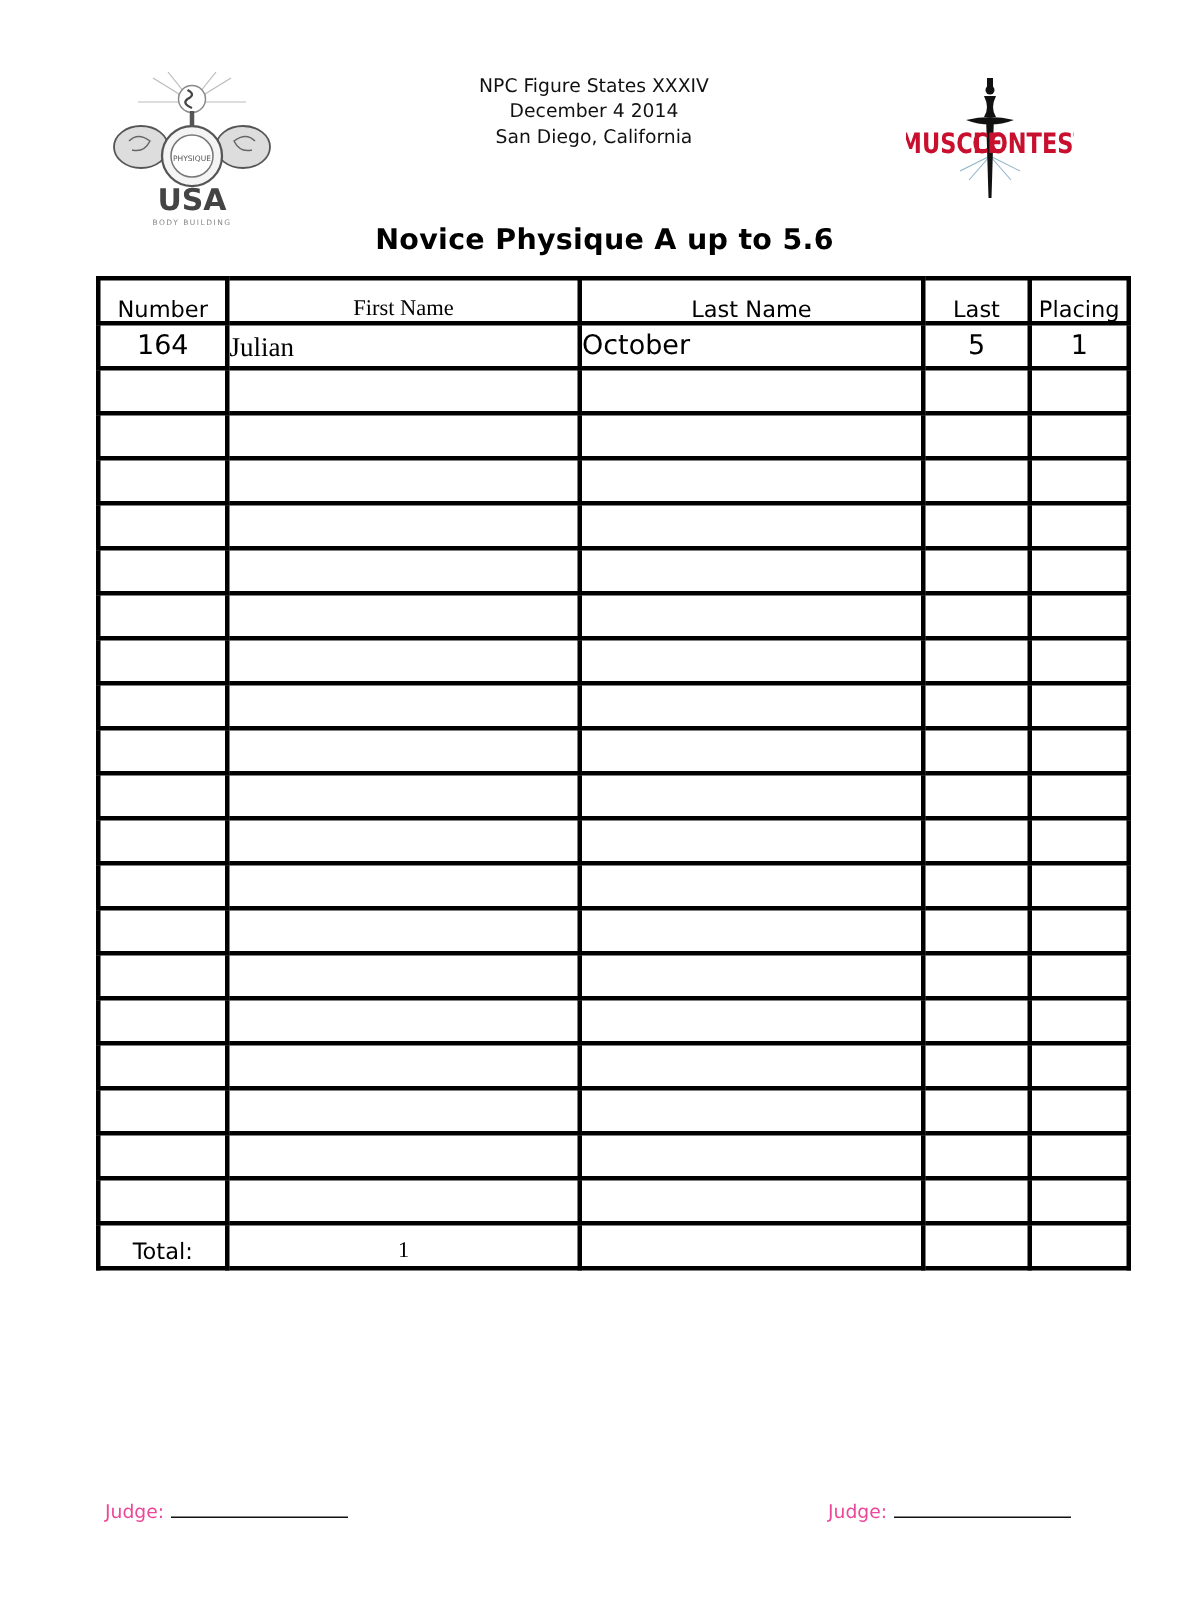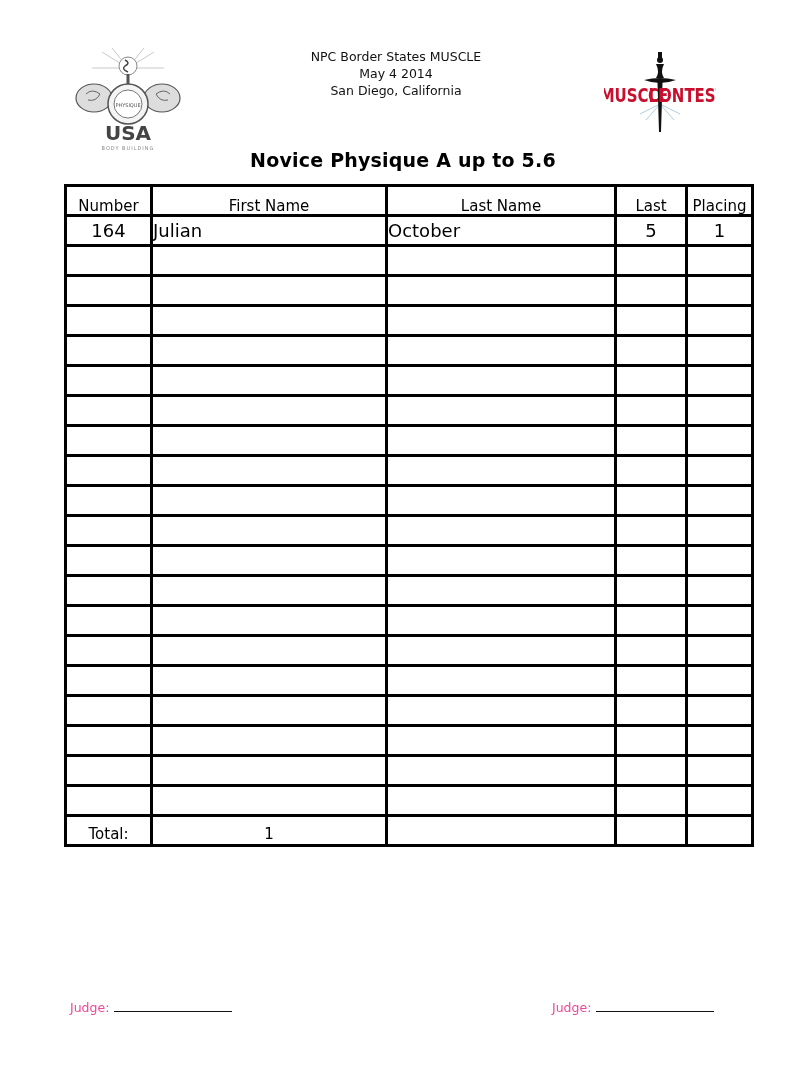--- a/index.html
+++ b/index.html
@@ -7,21 +7,21 @@
   .header-text { position: absolute; left: 200px; top: 48px; width: 392px; text-align: center; font-size: 12.5px; line-height: 17px; color: #111; }
   .logo-npc { position: absolute; left: 72px; top: 48px; width: 112px; height: 108px; }
   .logo-mc { position: absolute; left: 604px; top: 48px; width: 112px; height: 88px; }
   .title { position: absolute; left: 0; top: 149px; width: 791px; text-align: center; font-family: "DejaVu Sans", sans-serif; font-weight: bold; font-size: 19px; letter-spacing: 0.2px; padding-left: 0px; }
   .title span { display: inline-block; margin-left: 15px; }
   table.sheet { position: absolute; left: 64px; top: 184px; border-collapse: collapse; table-layout: fixed; }
   table.sheet td, table.sheet th { border: 3px solid #000; padding: 0; height: 27px; font-weight: normal; font-size: 16px; overflow: hidden; white-space: nowrap; }
   table.sheet th { height: 27px; vertical-align: bottom; font-size: 15px; padding-bottom: 0px; line-height: 16px; }
   table.sheet td { height: 27px; font-size: 18px; line-height: 26px; }
   .c-num { width: 83px; text-align: center; }
-  .c-first { width: 232px; text-align: left; }
+  .c-first { width: 232px; text-align: left; font-family: Liberation Serif, serif; }
   .c-last { width: 226px; text-align: left; }
   .c-score { width: 68px; text-align: center; }
   .c-place { width: 63px; text-align: center; }
   th.c-first, th.c-last { text-align: center; }
   td.c-first, td.c-last { padding-left: 2px; }
   tr.total td { font-size: 15px; vertical-align: bottom; line-height: 20px; }
   td.total-label { text-align: center; }
   td.total-value { text-align: center; }
   .judge { position: absolute; top: 999px; font-size: 12.5px; color: #ec4899; }
   .judge .line { display: inline-block; border-bottom: 1px solid #111; width: 118px; height: 12px; margin-left: 5px; vertical-align: baseline; }
@@ -48,22 +48,22 @@
     <path d="M98 46 q-6 -6 -14 0 q4 8 12 6" stroke="#666" fill="none"></path>
     <circle cx="56" cy="56" r="20" fill="#f4f4f4" stroke="#555" stroke-width="1.5"></circle>
     <circle cx="56" cy="56" r="14" fill="#fff" stroke="#777" stroke-width="1"></circle>
     <text x="56" y="59" font-family="DejaVu Sans, sans-serif" font-size="5" text-anchor="middle" fill="#555">PHYSIQUE</text>
     <text x="56" y="92" font-family="DejaVu Sans, sans-serif" font-size="20" font-weight="bold" text-anchor="middle" fill="#444">USA</text>
     <text x="56" y="102" font-family="DejaVu Sans, sans-serif" font-size="5" text-anchor="middle" fill="#888" letter-spacing="1">BODY BUILDING</text>
   </svg>
 </div>
 
 <div class="header-text">
-  <div>NPC Border States MUSCLE</div>
-  <div>May 4 2014</div>
+  <div>NPC Figure States XXXIV</div>
+  <div>December 4 2014</div>
   <div>San Diego, California</div>
 </div>
 
 <div class="logo-mc">
   <svg width="112" height="88" viewBox="0 0 112 88">
     <g stroke="#8fb4c8" stroke-width="0.7">
       <line x1="56" y1="56" x2="36" y2="66"></line>
         <line x1="56" y1="56" x2="76" y2="66"></line>
       <line x1="56" y1="56" x2="42" y2="72"></line>
         <line x1="56" y1="56" x2="70" y2="72"></line>

